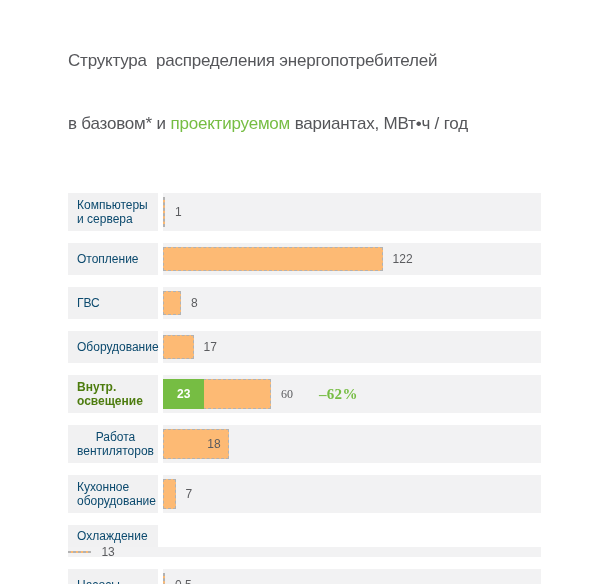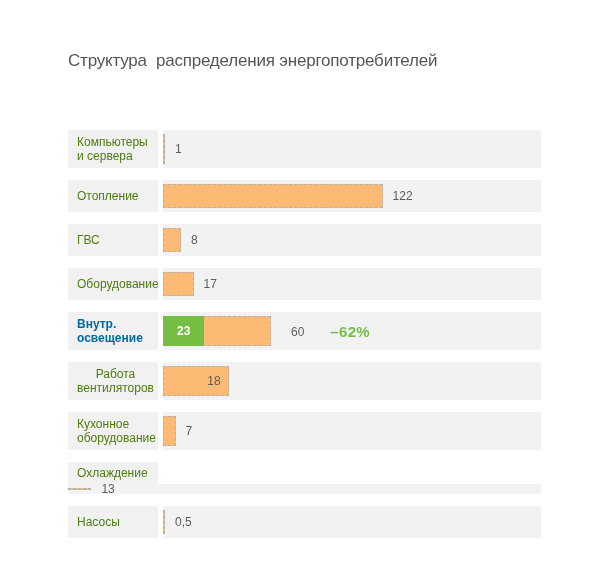--- a/index.html
+++ b/index.html
@@ -10,26 +10,26 @@
   .wrap{padding:8px 0 0 68px;width:473px;}
   .title{
     font-size:17px;line-height:21px;color:#55565a;
     letter-spacing:-0.2px;white-space:pre-wrap;
   }
   .title .green{color:#76bd43;}
   .rows{margin-top:17px;display:flex;flex-direction:column;gap:12px;width:473px;}
   .row{display:flex;align-items:stretch;}
   .lbl{
     width:90px;min-width:90px;box-sizing:border-box;
-    background:#f1f1f2;color:#4d7c0f;
+    background:#f1f1f2;color:#0c4a6e;
     font-size:12px;line-height:14px;
     display:flex;align-items:center;
     padding:4px 4px 4px 9px;margin-right:5px;
   }
-  .row.hl .lbl{color:#0369a1;font-weight:bold;}
+  .row.hl .lbl{color:#4d7c0f;font-weight:bold;}
   .track{flex:1;background:#f2f2f3;position:relative;}
   .bar{
     position:absolute;left:0;top:4px;bottom:4px;
     background:#fdba74;border:1px dashed #b2b2b2;box-sizing:border-box;
   }
   .bar.inside{
     display:flex;align-items:center;justify-content:flex-end;
     padding-right:7px;font-size:12px;color:#5b5c5f;
   }
   .gbar{
@@ -44,20 +44,21 @@
   }
   .num{font-size:12px;color:#5b5c5f;}
   .pct{font-size:15px;font-weight:bold;color:#76bd43;letter-spacing:0.3px;}
 </style>
 </head>
 <body>
 
 <div class="wrap">
   <div class="title">
     <div><span>Структура  распределения энергопотребителей</span></div>
+    <div><span>в базовом* и </span><span class="green">проектируемом</span><span> вариантах, МВт•ч / год</span></div>
   </div>
   <div class="rows">
       <div class="row" style="min-height: 38px;">
         <div class="lbl">Компьютеры и сервера</div>
         <div class="track">
           <div class="bar" style="width: 2px;"></div>
           <div class="nums" style="left: 12px;">
             <span class="num">1</span>
           </div>
         </div>
@@ -87,21 +88,21 @@
           <div class="nums" style="left: 40.6px;">
             <span class="num">17</span>
           </div>
         </div>
       </div>
       <div class="row hl" style="min-height: 38px;">
         <div class="lbl">Внутр. освещение</div>
         <div class="track">
           <div class="bar" style="width: 108px;"></div>
           <div class="gbar" style="width: 41.4px;">23</div>
-          <div class="nums" style="left: 128px;">
+          <div class="nums" style="left: 118px; font-family: Liberation Serif, serif;">
             <span class="num">60</span>
             <span class="pct">–62%</span>
           </div>
         </div>
       </div>
       <div class="row" style="min-height: 38px; text-align: center;">
         <div class="lbl">Работа вентиляторов</div>
         <div class="track">
           <div class="bar inside" style="width: 65.7px;">18</div>
         </div>

